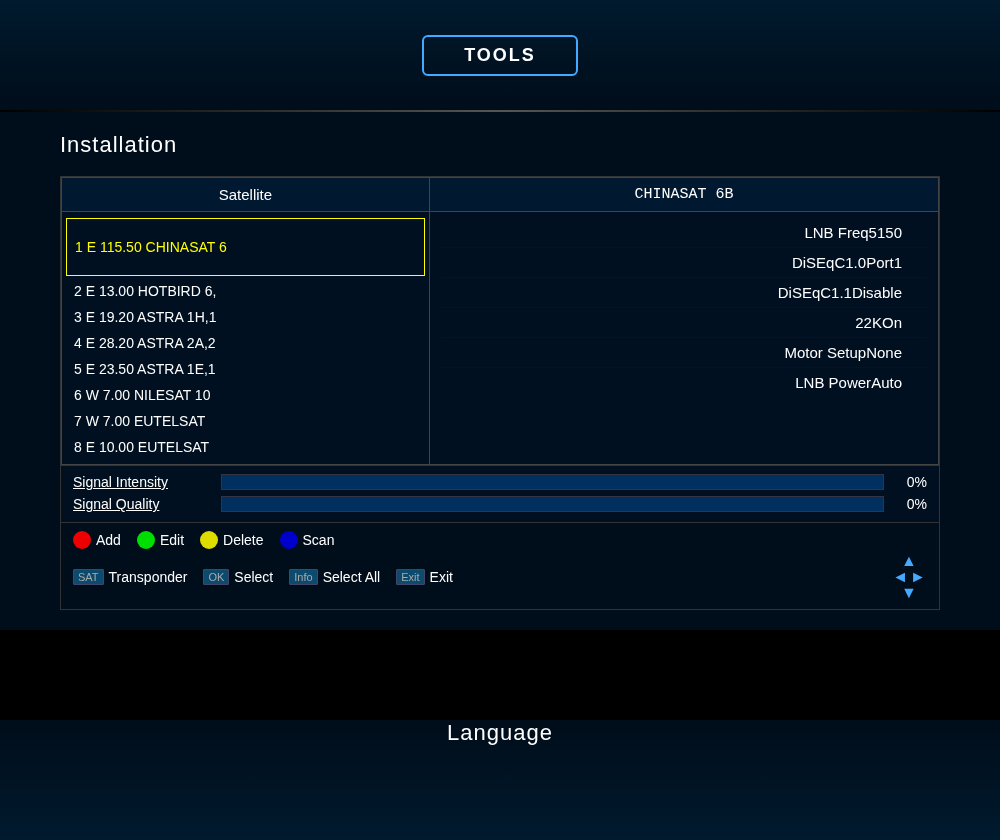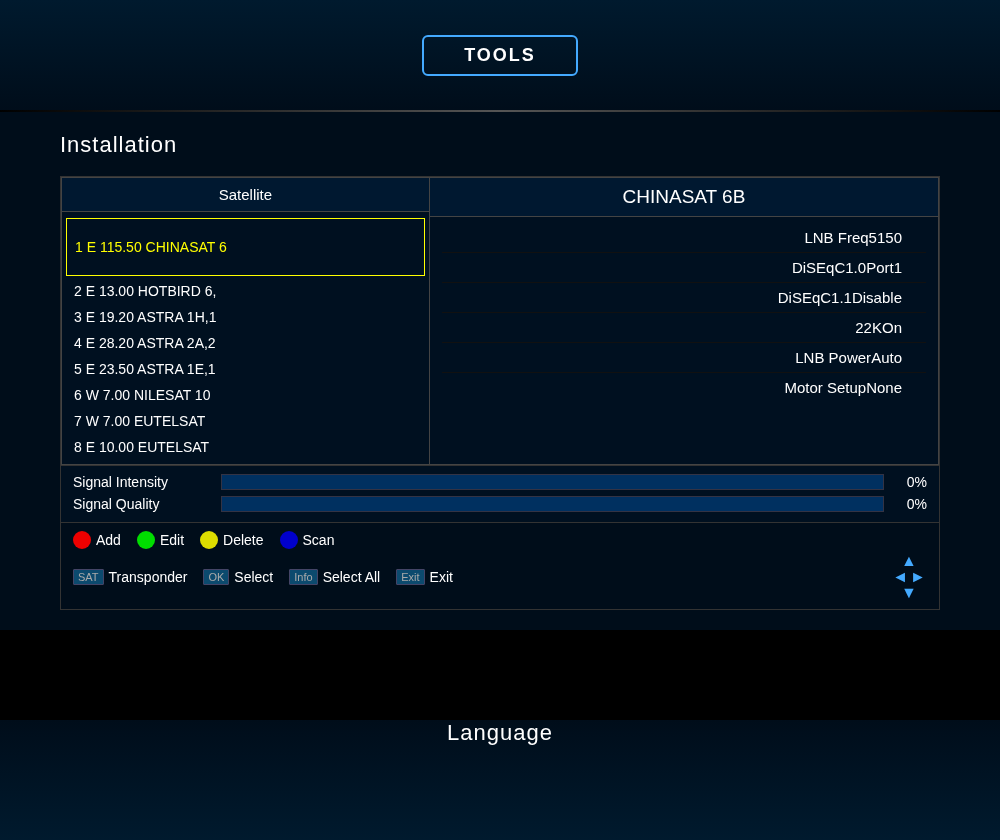--- a/index.html
+++ b/index.html
@@ -102,25 +102,26 @@
       padding: 20px 8px;
     }
 
     
     .settings-section {
       width: 58%;
     }
 
     .settings-header {
       text-align: center;
-      font-size: 19px;
+      font-size: 15px;
       color: #fff;
       padding: 8px 0;
       border-bottom: 1px solid #444;
       background: #001830;
+      font-family: Liberation Mono, monospace;
     }
 
     .settings-list {
       padding: 6px 12px;
     }
 
     .settings-row {
       display: flex;
       justify-content: flex-end;
       padding: 6px 4px;
@@ -151,20 +152,21 @@
       display: flex;
       align-items: center;
       margin-bottom: 6px;
       font-size: 14px;
     }
 
     .signal-label {
       width: 140px;
       color: #fff;
       font-size: 14px;
+      text-decoration: underline;
     }
 
     .signal-bar-container {
       flex: 1;
       height: 16px;
       background: #003060;
       margin: 0 8px;
       border: 1px solid #334;
     }
 
@@ -308,26 +310,26 @@
             </div>
             <div class="settings-row">
               <span class="setting-label">DiSEqC1.1</span>
               <span class="setting-value">Disable</span>
             </div>
             <div class="settings-row">
               <span class="setting-label">22K</span>
               <span class="setting-value">On</span>
             </div>
             <div class="settings-row">
+              <span class="setting-label">Motor Setup</span>
+              <span class="setting-value">None</span>
+            </div>
+            <div class="settings-row">
               <span class="setting-label">LNB Power</span>
               <span class="setting-value">Auto</span>
-            </div>
-            <div class="settings-row">
-              <span class="setting-label">Motor Setup</span>
-              <span class="setting-value">None</span>
             </div>
           </div>
       </div>
     </div>
 
     <div class="signal-section">
       <div class="signal-row">
         <span class="signal-label">Signal Intensity</span>
         <div class="signal-bar-container">
           <div class="signal-bar" id="intensity-bar"></div>

